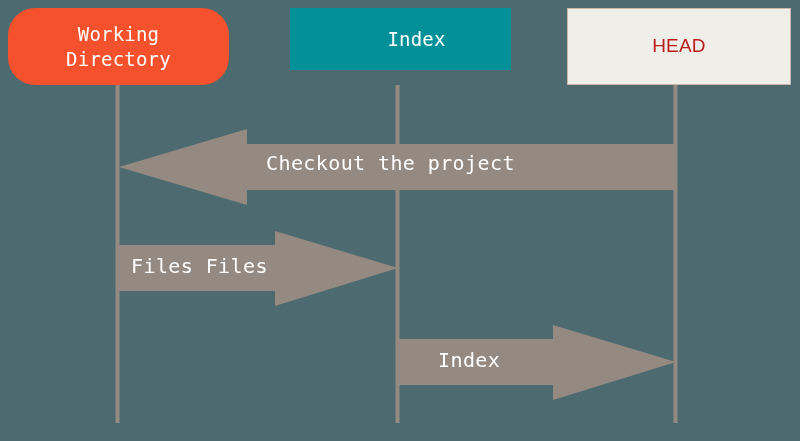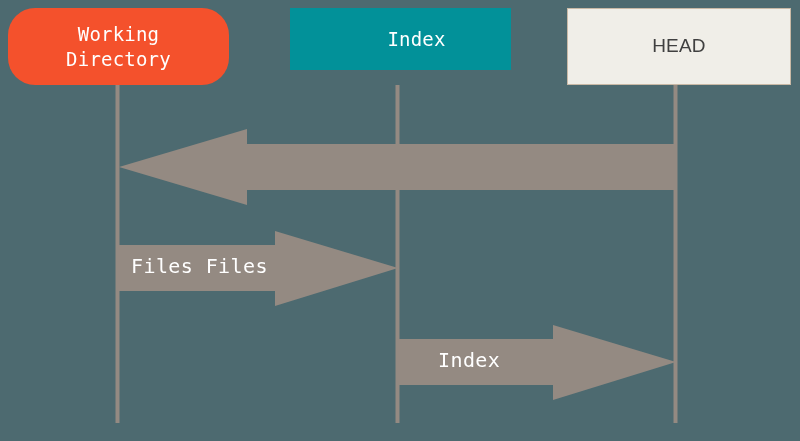--- a/index.html
+++ b/index.html
@@ -56,21 +56,21 @@
     background: #029199;
     color: #ffffff;
     padding-left: 32px;
   }
   #node-head {
     left: 567px;
     top: 8px;
     width: 224px;
     height: 77px;
     background: #f0eee8;
-    color: #404040;
+    color: #b91c1c;
     border: 1px solid #c9b9a6;
     font-family: "Liberation Sans", sans-serif;
     font-size: 19px;
   }
   .arrow-label {
     position: absolute;
     font-family: "DejaVu Sans Mono", monospace;
     font-size: 20px;
     color: #ffffff;
     letter-spacing: 0.4px;
@@ -102,18 +102,19 @@
     </g>
   </svg>
 
   <div class="node-box" id="node-working-directory">Working
 Directory</div>
 
   <div class="node-box" id="node-index">Index</div>
 
   <div class="node-box" id="node-head">HEAD</div>
 
+  <div class="arrow-label" id="label-checkout">Checkout the project</div>
 
   <div class="arrow-label" id="label-stage-files">Files Files</div>
 
   <div class="arrow-label" id="label-commit">Index</div>
 
 </div>
 
 </body></html>

